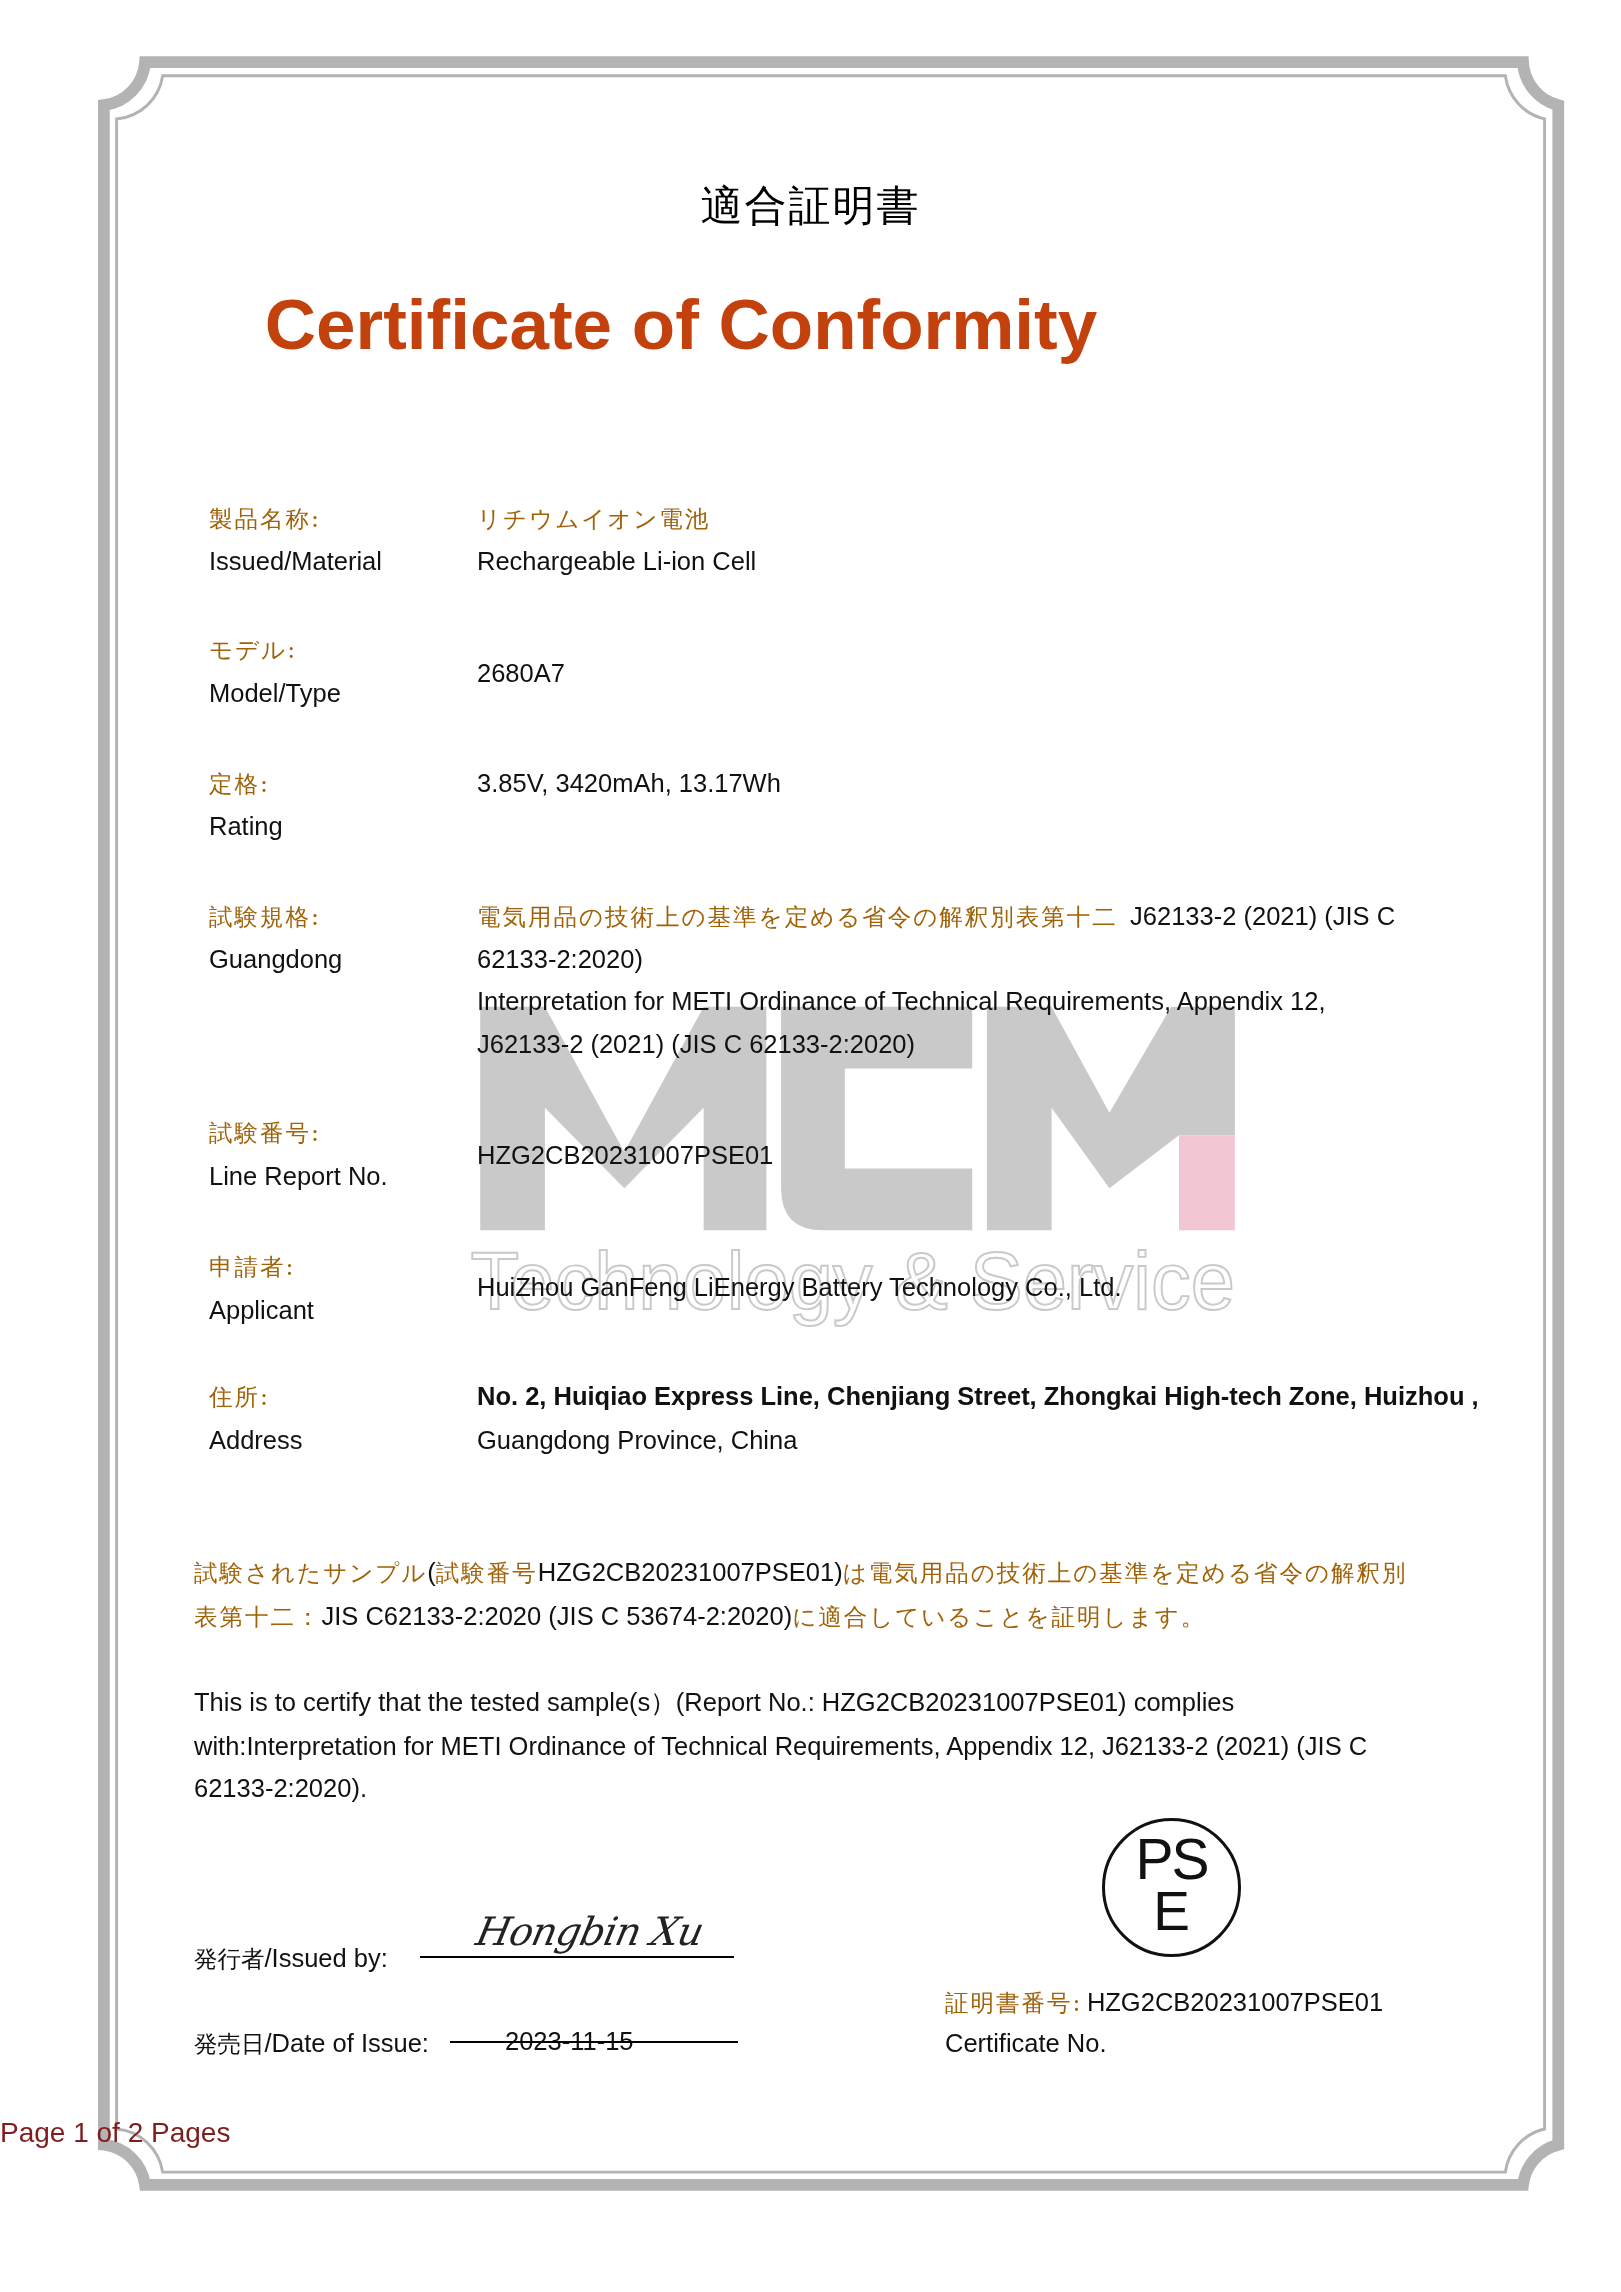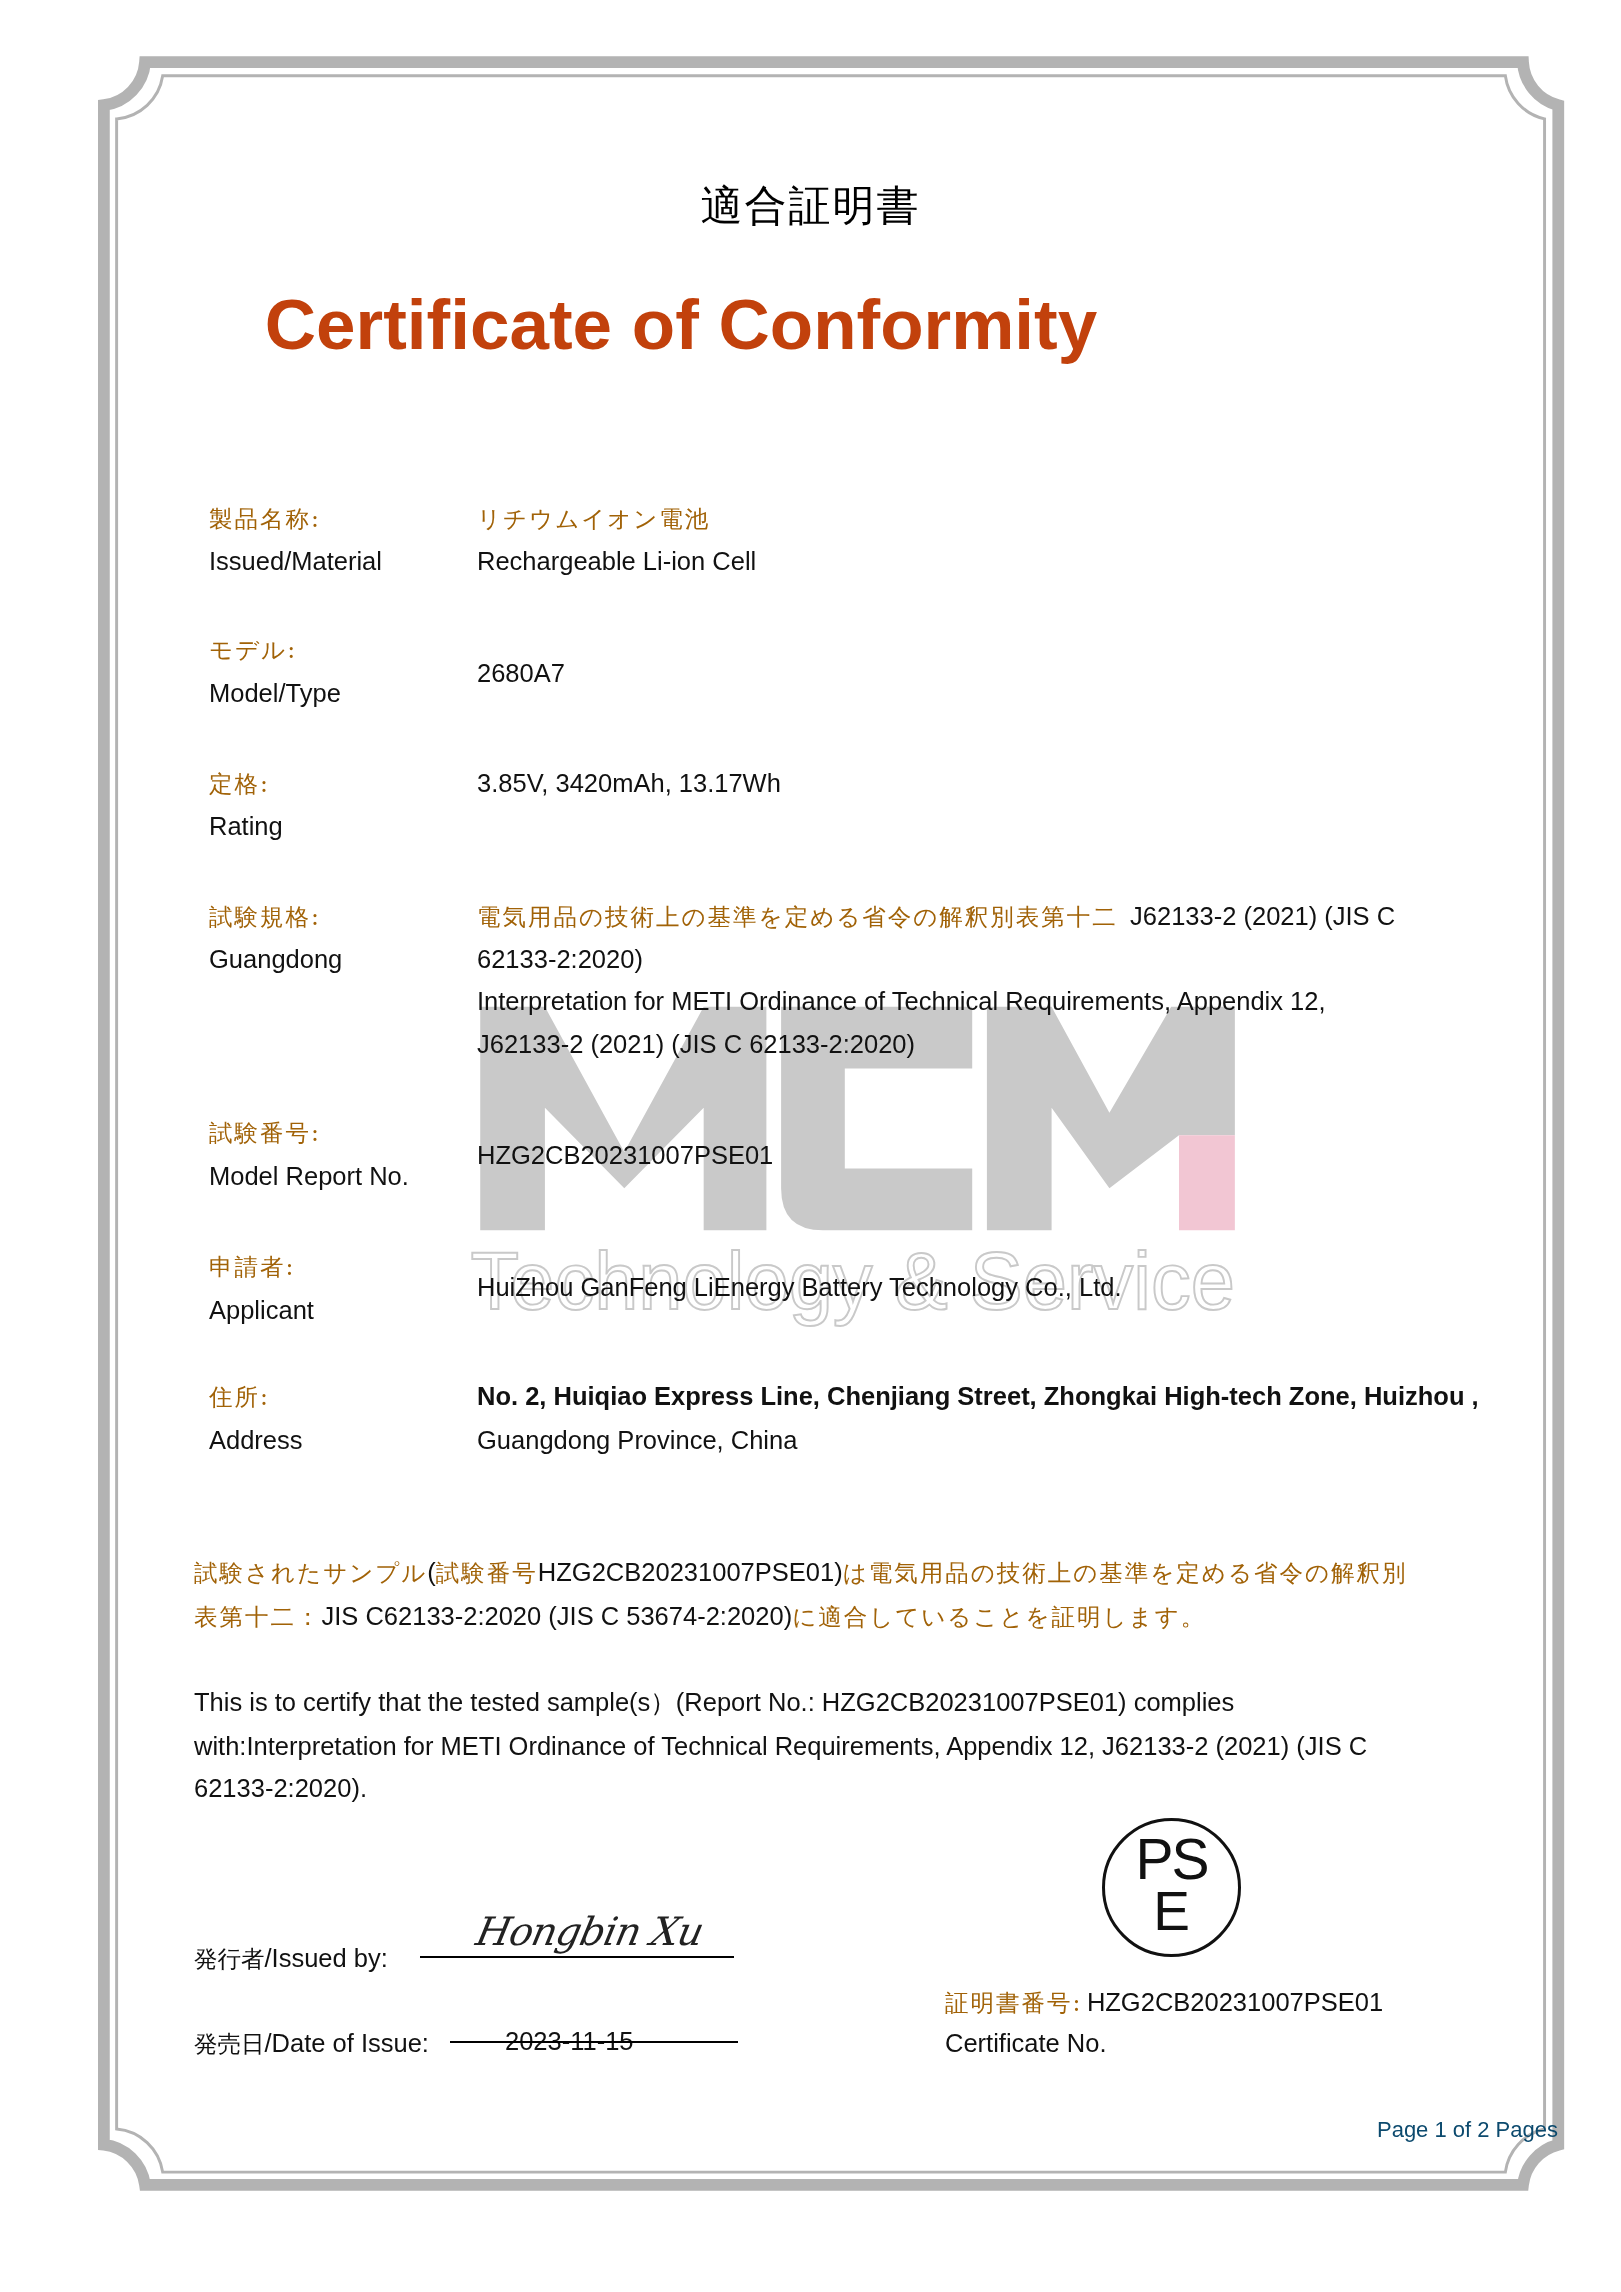--- a/index.html
+++ b/index.html
@@ -10,22 +10,22 @@
   .watermark { position:absolute; left:0; top:0; width:1621px; height:2293px; }
   .t-jp { position:absolute; left:0; width:1621px; text-align:center; top:178px;
           font-family:"DejaVu Serif", serif; font-size:42px; letter-spacing:2px; color:#000; }
   .t-en { position:absolute; left:0; width:1362px; text-align:center; top:284px;
           font-family:"Liberation Sans", sans-serif; font-weight:bold; font-size:71px; color:#c2410c; }
   .txt { font-size:25.5px; line-height:29px; }
   .jp { font-family:"DejaVu Serif", serif; font-size:23.5px; letter-spacing:2px; color:#a16207; }
   .label { left:209px; }
   .value { left:477px; }
   .underline { position:absolute; height:2px; background:#000; }
-  .footer { position:absolute; left:0; width:1558px; text-align:right; top:2117px;
-            font-family:"Liberation Sans", sans-serif; font-size:22px; color:#0c4a6e; }
+  .footer { position:absolute; left:0; width:1558px; text-align:left; top:2117px;
+            font-family:"Liberation Sans", sans-serif; font-size:28px; color:#7f1d1d; }
   .sig { font-family:"DejaVu Serif", serif; font-style:italic; font-size:39px; color:#222;
          transform:skewX(-12deg); letter-spacing:-1px; }
 </style>
 </head>
 <body>
 
 <svg class="frame" viewBox="0 0 1654 2339" xmlns="http://www.w3.org/2000/svg">
 
   <path d="M148,63 L1554,63 A48,48 0 0 0 1590,107 L1590,2188 A48,48 0 0 0 1554,2229 L148,2229 A48,48 0 0 0 106,2188 L106,107 A48,48 0 0 0 148,63 Z" fill="none" stroke="#b3b3b3" stroke-width="12"></path>
 
@@ -64,21 +64,21 @@
 <div class="abs txt label" style="top:945px;">Guangdong</div>
 <div class="abs value" style="top:901px;">
   <span class="jp">電気用品の技術上の基準を定める省令の解釈別表第十二</span>
   <span class="txt" style="margin-left:7.8px;">J62133-2 (2021) (JIS C</span>
 </div>
 <div class="abs txt value" style="top:945px;">62133-2:2020)</div>
 <div class="abs txt value" style="top:987px;">Interpretation for METI Ordinance of Technical Requirements, Appendix 12,</div>
 <div class="abs txt value" style="top:1030px;text-align:right;">J62133-2 (2021) (JIS C 62133-2:2020)</div>
 
 <div class="abs jp label" style="top:1117px;">試験番号:</div>
-<div class="abs txt label" style="top:1162px;">Model Report No.</div>
+<div class="abs txt label" style="top:1162px;">Line Report No.</div>
 <div class="abs txt value" style="top:1141px;">HZG2CB20231007PSE01</div>
 
 <div class="abs jp label" style="top:1251px;">申請者:</div>
 <div class="abs txt label" style="top:1296px;">Applicant</div>
 <div class="abs txt value" style="top:1273px;">HuiZhou GanFeng LiEnergy Battery Technology Co., Ltd.</div>
 
 <div class="abs jp label" style="top:1381px;">住所:</div>
 <div class="abs txt label" style="top:1426px;">Address</div>
 <div class="abs txt value" style="top:1382px;font-weight:bold;">No. 2, Huiqiao Express Line, Chenjiang Street, Zhongkai High-tech Zone, Huizhou ,</div>
 <div class="abs txt value" style="top:1426px;">Guangdong Province, China</div>

